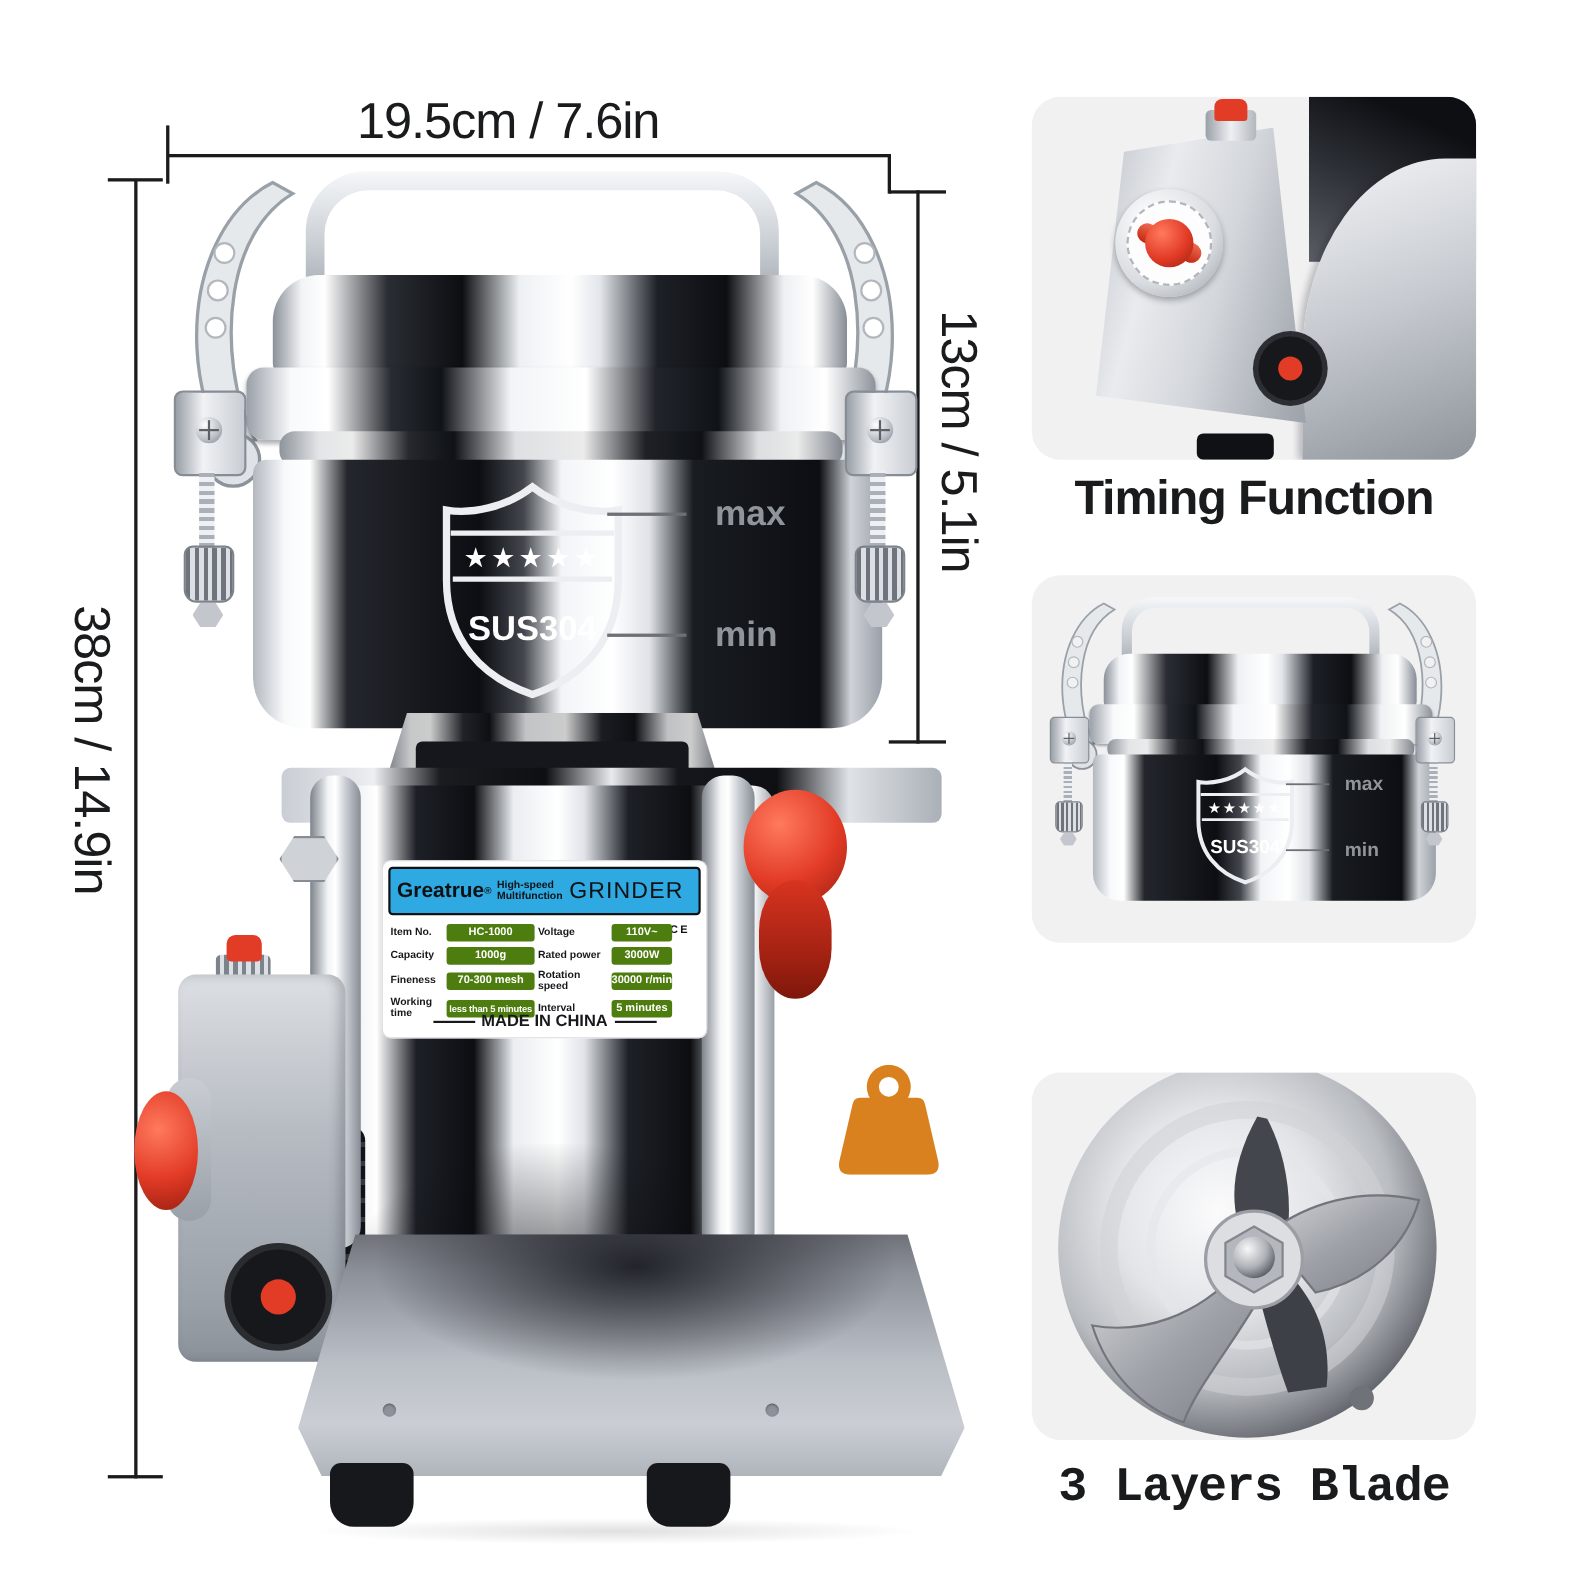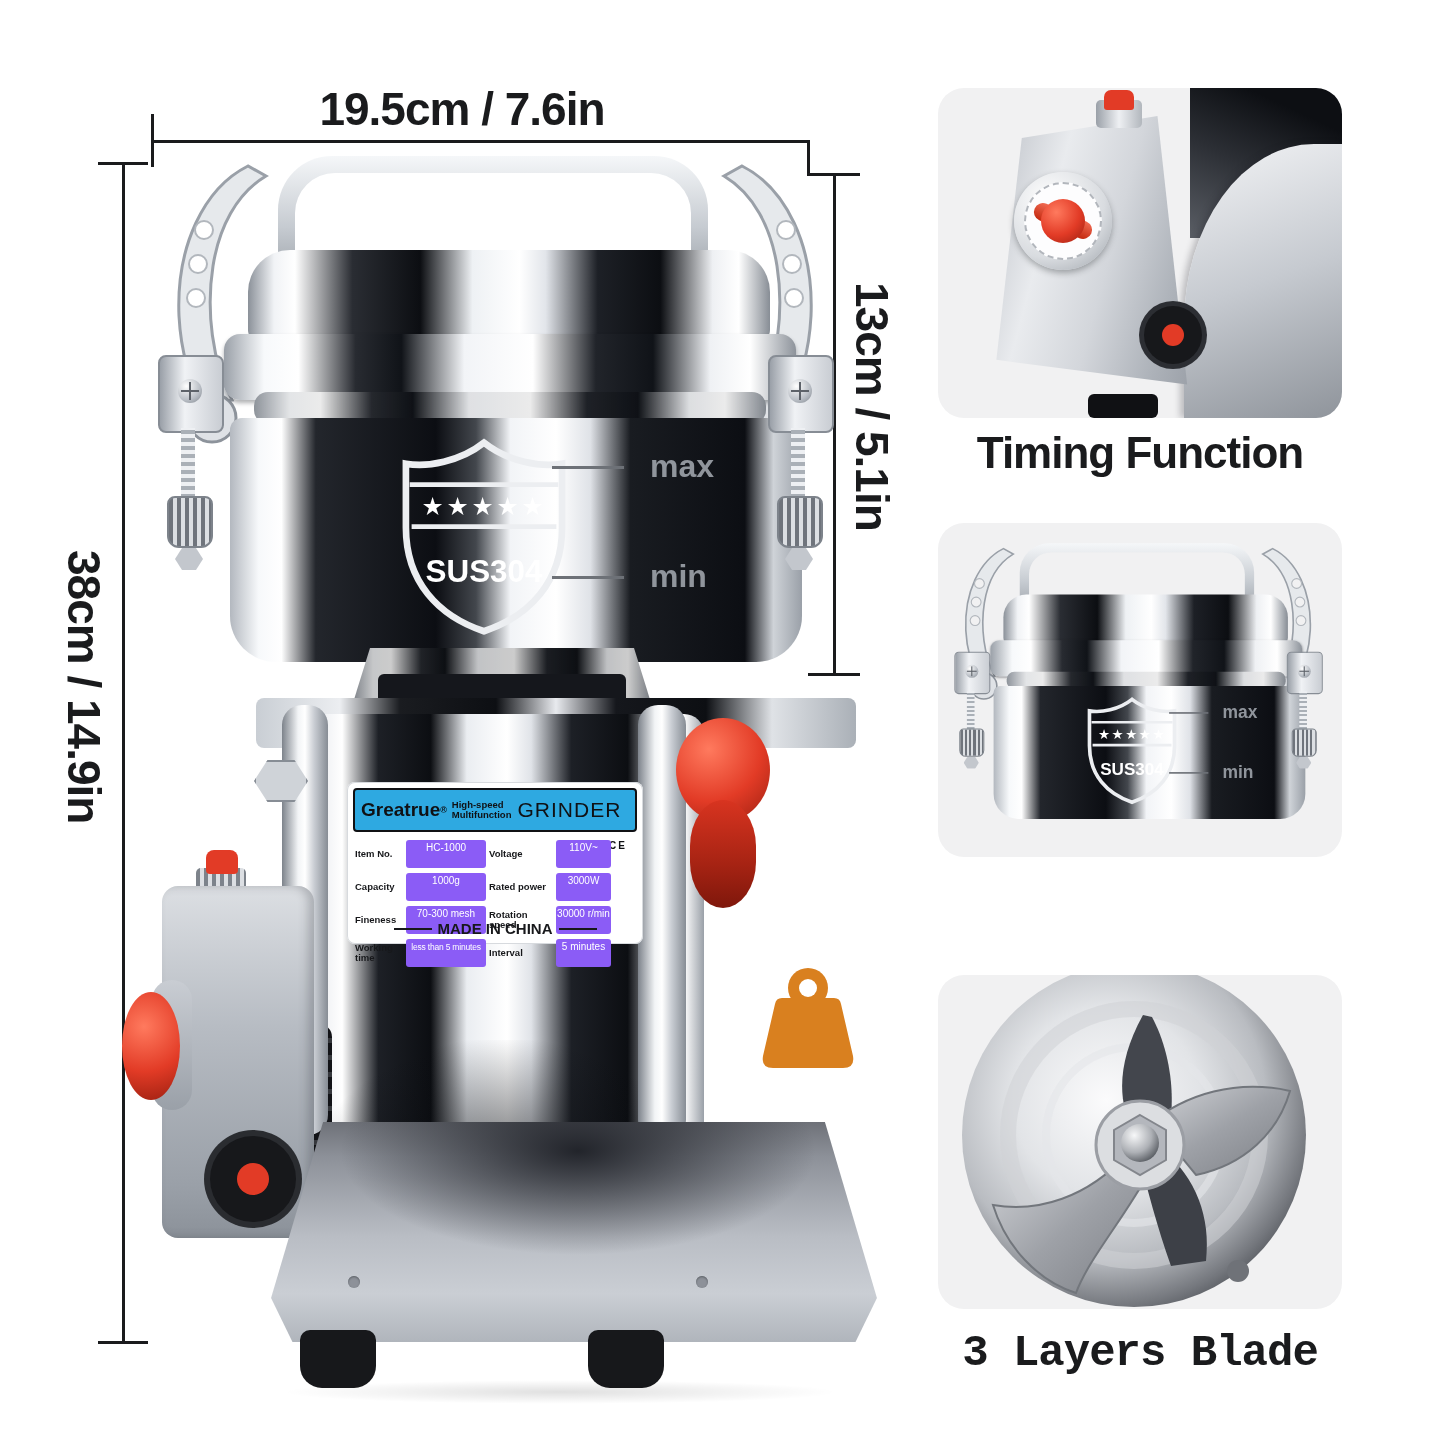--- a/index.html
+++ b/index.html
@@ -1,21 +1,21 @@
 <!DOCTYPE html>
 <html><head>
 <meta charset="utf-8">
 <style>
   html,body{margin:0;padding:0;background:#fff;}
   .canvas{position:relative;width:1445px;height:1445px;background:#ffffff;
           font-family:"Liberation Sans",sans-serif;overflow:hidden;}
   .abs{position:absolute;}
   
   .dim{position:absolute;background:#1a1b1d;}
-  .dim-label{position:absolute;color:#1a1b1d;font-weight:bold;font-size:46px;letter-spacing:-1px;white-space:nowrap;}
+  .dim-label{position:absolute;color:#1a1b1d;font-weight:normal;font-size:46px;letter-spacing:-1px;white-space:nowrap;}
   .vert{writing-mode:vertical-rl;}
   
   .str-lid{background:linear-gradient(90deg,#8b9199 0%,#f1f3f6 5%,#ffffff 9%,#2a2d33 20%,#0c0e12 33%,#eef1f4 43%,#ffffff 52%,#e2e5ea 57%,#1d2026 67%,#0c0e12 79%,#eef0f3 89%,#ffffff 94%,#878d95 100%);}
   .str-rim{background:linear-gradient(90deg,#9aa0a8 0%,#f7f9fb 7%,#ffffff 13%,#282b31 23%,#101318 31%,#f2f4f7 42%,#ffffff 54%,#21242a 65%,#101318 75%,#eff1f4 85%,#ffffff 92%,#8d939b 100%);}
   .str-cup{background:linear-gradient(90deg,#b3b8bf 0%,#f7f9fb 5%,#ffffff 9%,#23262c 15%,#0c0e13 36%,#43474d 43%,#f2f4f7 49%,#ffffff 57%,#dfe2e7 63%,#191c21 70%,#0c0e13 90%,#cfd3d8 95%,#9aa0a8 100%);}
   .str-body{background:linear-gradient(90deg,#8d939b 0%,#eef0f3 5%,#ffffff 10%,#1d2026 19%,#0c0e12 32%,#eaedf1 41%,#ffffff 51%,#e0e3e8 57%,#1d2026 67%,#0c0e12 81%,#e4e7eb 90%,#ffffff 95%,#9aa0a8 100%);}
   .chrome-v{background:linear-gradient(90deg,#7d838b,#f2f4f6 35%,#ffffff 50%,#c9cdd3 70%,#878d95);}
   .red-grad{background:radial-gradient(circle at 35% 30%,#ff7a5e,#e23b26 55%,#9c1f10);}
   
   .cup-assembly{position:absolute;width:690px;height:530px;}
@@ -48,22 +48,22 @@
   .pl-band{position:absolute;left:6px;top:6px;right:6px;height:44px;background:#2ea9e1;border:2px solid #101114;border-radius:4px;
            display:flex;align-items:center;padding:0 6px;box-sizing:border-box;color:#101114;}
   .pl-brand{font-size:19px;font-weight:bold;letter-spacing:0;}
   .pl-reg{font-size:9px;font-weight:bold;vertical-align:super;}
   .pl-tag{font-size:9.5px;font-weight:bold;line-height:10.5px;margin-left:5px;}
   .pl-name{font-size:21px;letter-spacing:1px;margin-left:6px;}
   .pl-ce{position:absolute;top:2px;right:8px;font-size:10px;font-weight:bold;letter-spacing:2px;margin-top:48px;}
   .pl-table{position:absolute;left:8px;top:58px;width:256px;display:grid;
             grid-template-columns:48px 80px 64px 1fr;column-gap:3px;row-gap:5px;align-items:center;}
   .pl-l{font-size:9.5px;font-weight:bold;color:#17181b;line-height:10px;}
-  .pl-v{background:#8b5cf6;color:#ffffff;font-size:10px;font-weight:normal;text-align:center;
-        border-radius:3px;height:28px;line-height:16px;white-space:nowrap;overflow:hidden;}
+  .pl-v{background:#4d7c0f;color:#ffffff;font-size:10px;font-weight:bold;text-align:center;
+        border-radius:3px;height:16px;line-height:16px;white-space:nowrap;overflow:hidden;}
   .pl-v.small{font-size:8.5px;letter-spacing:-.2px;}
   .pl-made{position:absolute;left:0;right:0;bottom:7px;display:flex;align-items:center;justify-content:center;
            font-size:15px;font-weight:bold;color:#17181b;gap:6px;margin-top:38px;}
   .pl-made:before,.pl-made:after{content:"";width:38px;height:2px;background:#17181b;}
   
   .fcard{position:absolute;left:938px;width:404px;background:#f1f1f2;border-radius:26px;overflow:hidden;}
   .fcaption{position:absolute;left:838px;width:604px;text-align:center;font-size:44px;font-weight:bold;
             color:#1a1b1d;letter-spacing:-1px;}
   
   .foot{position:absolute;width:76px;height:58px;background:#17181b;border-radius:10px 10px 22px 22px;}

